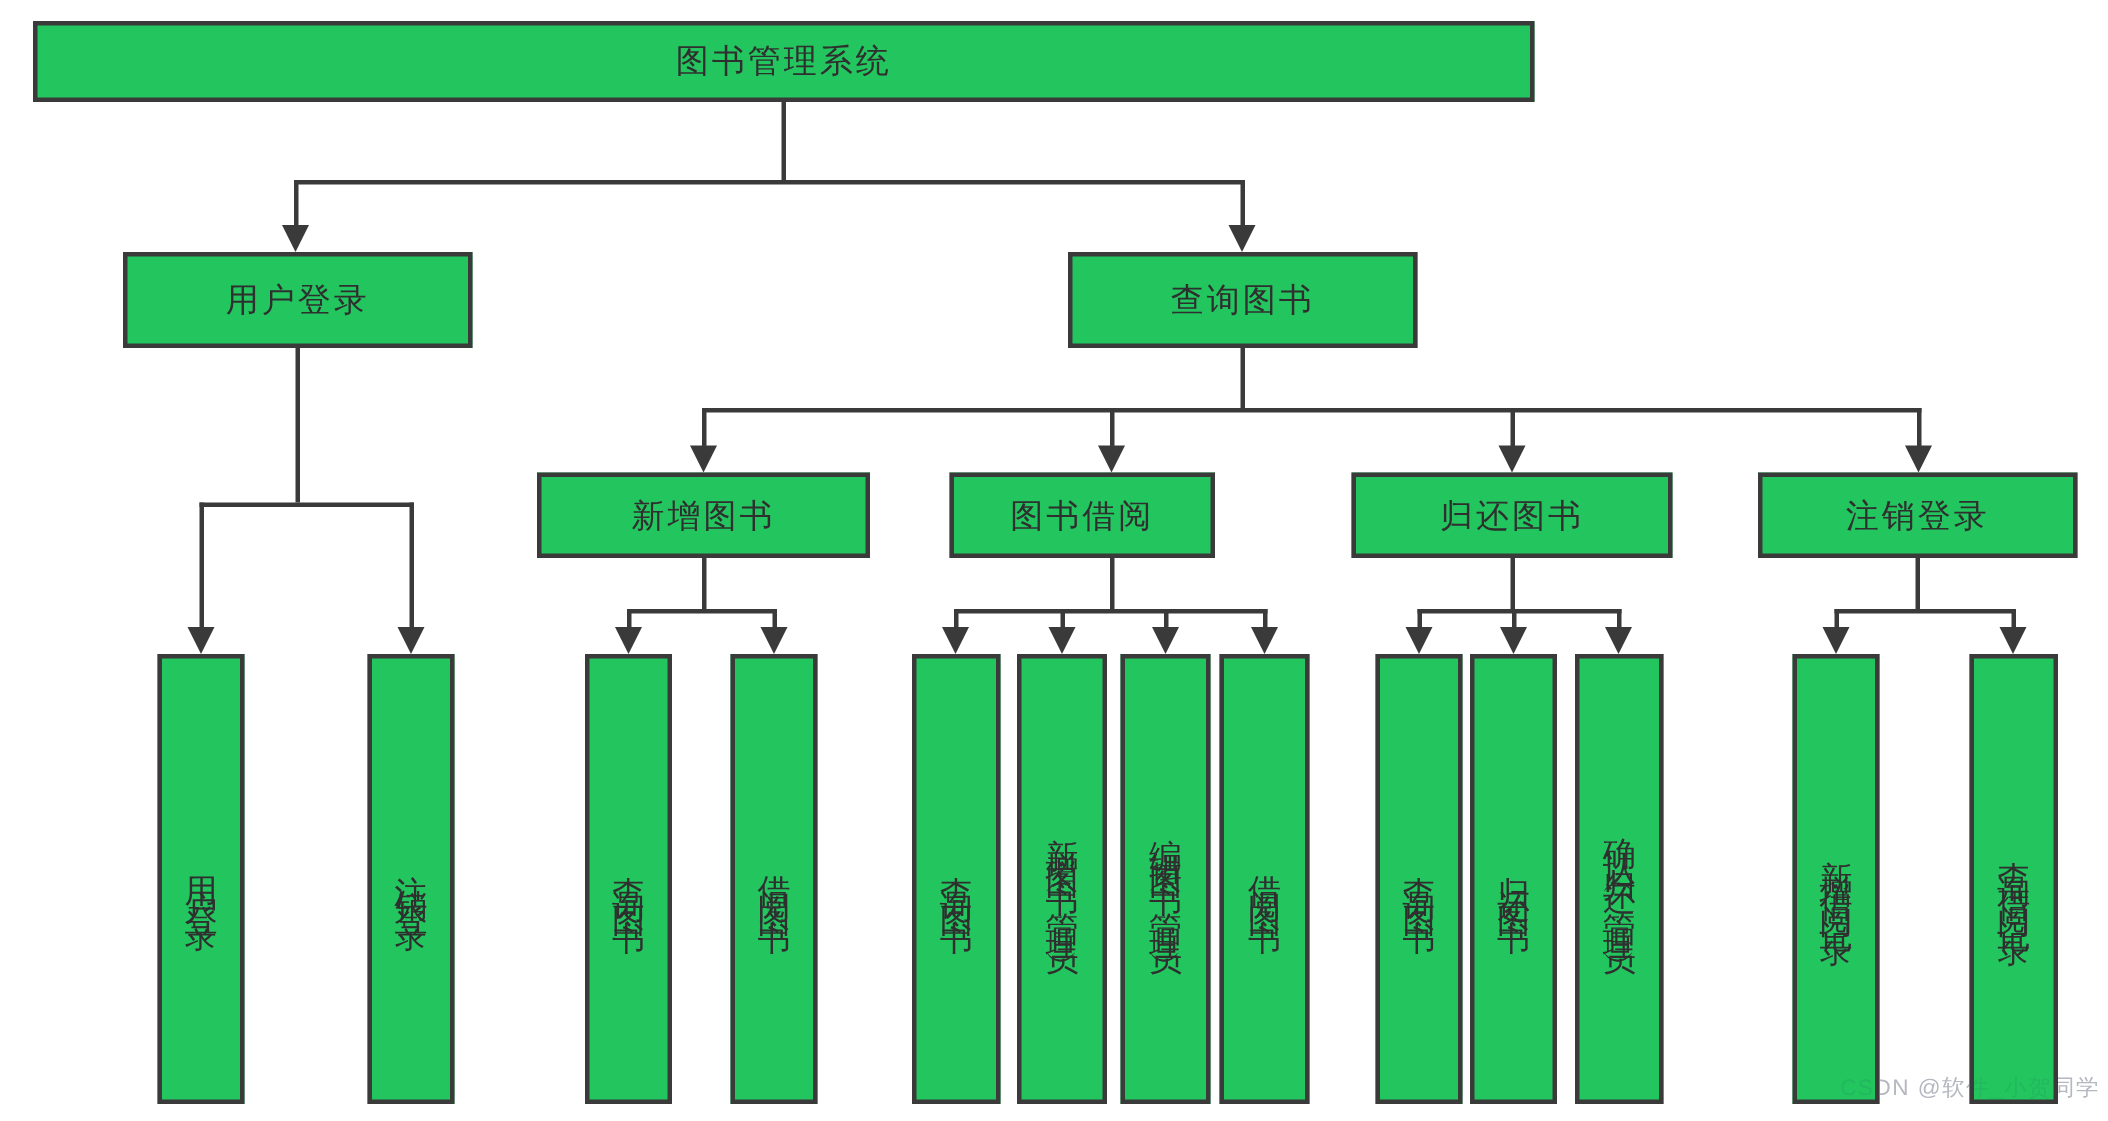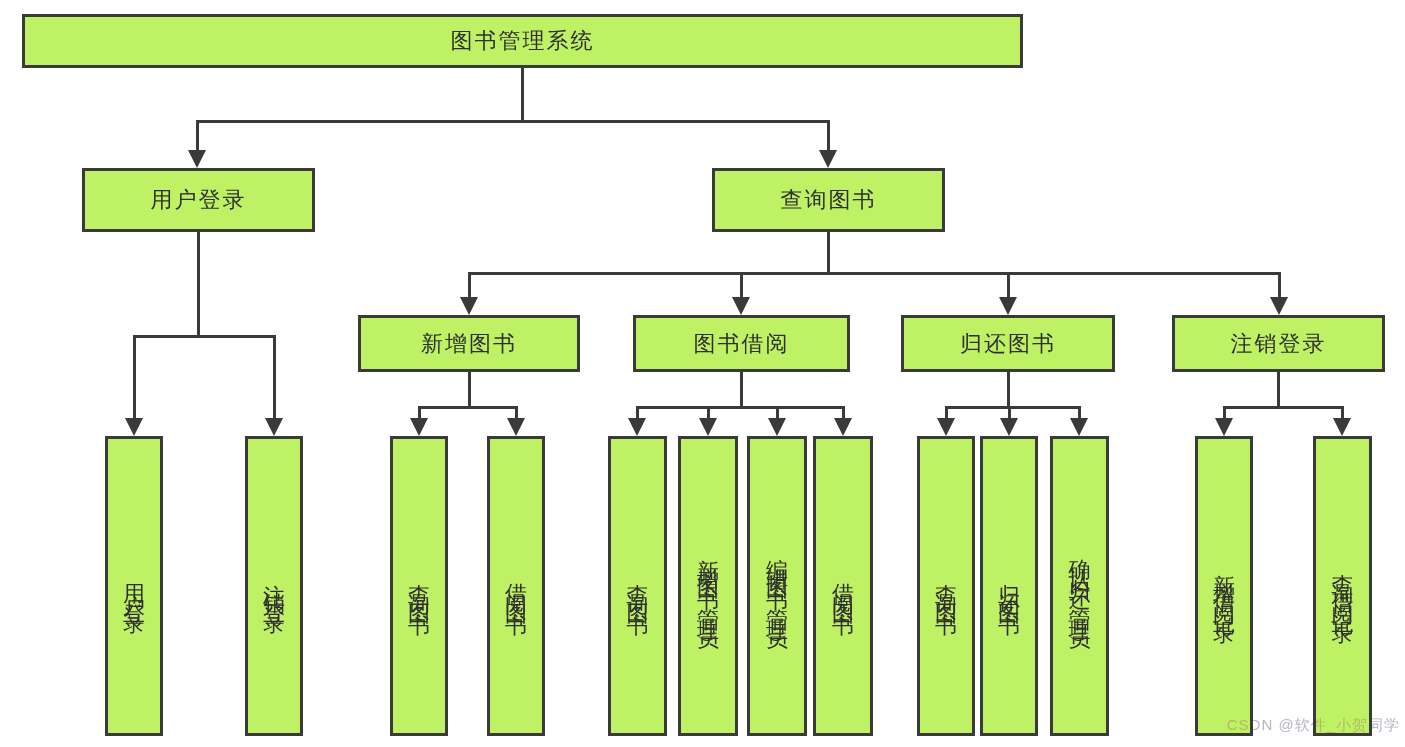--- a/index.html
+++ b/index.html
@@ -1,21 +1,21 @@
 <!DOCTYPE html>
 <html><head>
 <meta charset="utf-8">
 <style>
   html,body{margin:0;padding:0;}
   body{
     width:1405px;height:747px;position:relative;background:#ffffff;
     font-family:"Liberation Sans",sans-serif;color:#2f2f2f;overflow:hidden;
   }
   .box{
-    position:absolute;border:3px solid #3a3a3a;background:#bef264;
+    position:absolute;border:3px solid #3a3a3a;background:#22c55e;
     box-sizing:border-box;display:flex;align-items:center;justify-content:center;
     z-index:2;
   }
   .box .lbl{font-size:22px;letter-spacing:2px;white-space:nowrap;}
   .vbox .lbl{
     writing-mode:vertical-rl;text-orientation:mixed;
     letter-spacing:10px;line-height:1;white-space:normal;
   }
   .ln{position:absolute;background:#3a3a3a;z-index:1;}
   .ar{
@@ -64,21 +64,21 @@
 <div class="ln" style="left:1007px;top:272px;width:3px;height:27px;"></div>
 <div class="ln" style="left:1278px;top:272px;width:3px;height:27px;"></div>
 <div class="ar" style="left:460px;top:297px;"></div>
 <div class="ar" style="left:732px;top:297px;"></div>
 <div class="ar" style="left:999px;top:297px;"></div>
 <div class="ar" style="left:1270px;top:297px;"></div>
 
 <div class="box" style="left:358px;top:315px;width:222px;height:57px;">
   <span class="lbl">新增图书</span>
 </div>
-<div class="box" style="left:633px;top:315px;width:217px;height:57px;">
+<div class="box" style="left:633px;top:315px;width:177px;height:57px;">
   <span class="lbl">图书借阅</span>
 </div>
 <div class="box" style="left:901px;top:315px;width:214px;height:57px;">
   <span class="lbl">归还图书</span>
 </div>
 <div class="box" style="left:1172px;top:315px;width:213px;height:57px;">
   <span class="lbl">注销登录</span>
 </div>
 
 <div class="ln" style="left:468px;top:372px;width:3px;height:34px;"></div>

